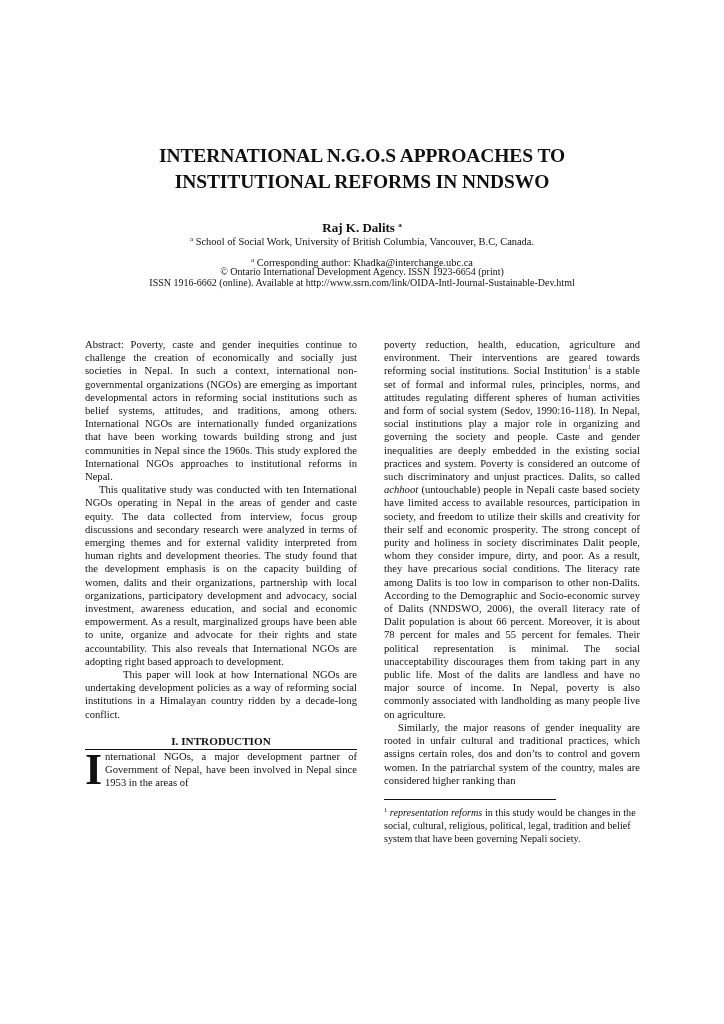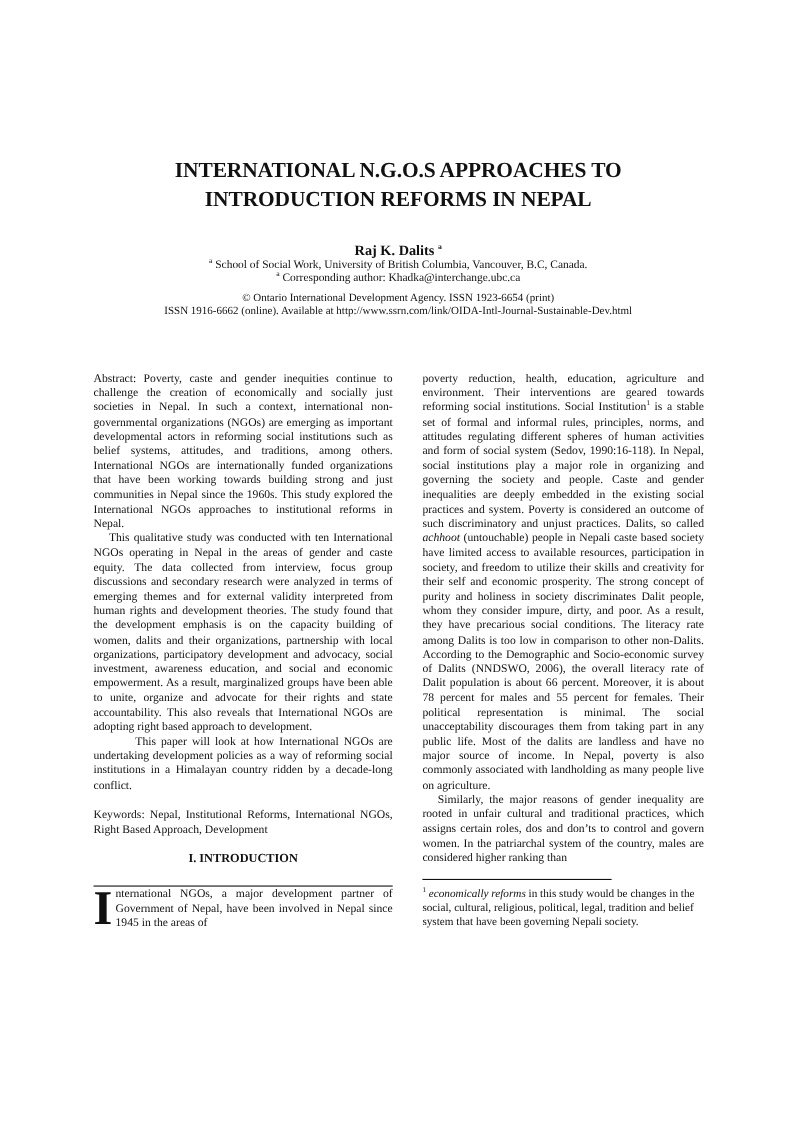--- a/index.html
+++ b/index.html
@@ -15,56 +15,56 @@
     .title div { white-space: nowrap; }
     .author {
       position: absolute; left: 0; width: 724px; top: 220px; text-align: center;
       font-weight: bold; font-size: 13px; line-height: 16px;
     }
     .author sup, .aff sup { font-size: 7px; vertical-align: super; line-height: 0; }
     .aff {
       position: absolute; left: 0; width: 724px; text-align: center; font-size: 10.4px; line-height: 13px;
     }
     .aff1 { top: 235px; }
-    .aff2 { top: 246px; }
+    .aff2 { top: 256px; }
     .copy {
       position: absolute; left: 0; width: 724px; text-align: center; font-size: 10px; line-height: 11px;
     }
     .copy1 { top: 266px; }
     .copy2 { top: 277px; }
     .col {
       position: absolute; font-size: 10.6px; line-height: 13.2px; text-align: justify;
     }
     .col p { margin: 0; }
     .left { left: 85px; width: 272px; top: 338px; }
     .right { left: 384px; width: 256px; top: 338px; }
     .indent { text-indent: 14px; }
     .indent2 { text-indent: 38px; }
     .bold { font-weight: normal; }
     .italic { font-style: italic; }
     .kw { margin-top: 14px !important; }
     .section-head {
       margin-top: 14px; text-align: center; font-weight: bold; font-size: 11.2px; line-height: 13px;
-      border-bottom: 1.5px solid #111; padding-bottom: 17px;
+      border-bottom: 1.5px solid #111; padding-bottom: 1px;
     }
     .dropcap-wrap { position: relative; padding-left: 20px; }
     .dropcap {
       position: absolute; left: 0; top: 1px; font-size: 44px; line-height: 38px; font-weight: bold;
       font-family: "Liberation Serif", serif;
     }
     sup.fn { font-size: 6.5px; vertical-align: super; line-height: 0; }
     .fn-rule { width: 172px; border-top: 1.2px solid #111; margin-top: 12px; margin-bottom: 6px; }
     .footnote { font-size: 10.2px; line-height: 13px; text-align: left; }
   </style>
 </head>
 <body>
 
 <div class="title">
   <div>INTERNATIONAL N.G.O.S APPROACHES TO</div>
-  <div>INTRODUCTION REFORMS IN NEPAL</div>
+  <div>INSTITUTIONAL REFORMS IN NNDSWO</div>
 </div>
 
 <div class="author">
   <span>Raj K. Dalits</span>
   <sup>a</sup>
 </div>
 
 <div class="aff aff1">
   <sup>a</sup>
   <span>School of Social Work, University of British Columbia, Vancouver, B.C, Canada.</span>
@@ -78,37 +78,33 @@
 <div class="copy copy2">ISSN 1916-6662 (online). Available at http://www.ssrn.com/link/OIDA-Intl-Journal-Sustainable-Dev.html</div>
 
 <div class="col left">
   <p>
     <span class="bold">Abstract:</span>
     <span>Poverty, caste and gender inequities continue to challenge the creation of economically and socially just societies in Nepal. In such a context, international non-governmental organizations (NGOs) are emerging as important developmental actors in reforming social institutions such as belief systems, attitudes, and traditions, among others. International NGOs are internationally funded organizations that have been working towards building strong and just communities in Nepal since the 1960s. This study explored the International NGOs approaches to institutional reforms in Nepal.</span>
   </p>
   <p class="indent">This qualitative study was conducted with ten International NGOs operating in Nepal in the areas of gender and caste equity. The data collected from interview, focus group discussions and secondary research were analyzed in terms of emerging themes and for external validity interpreted from human rights and development theories.  The study found that the development emphasis is on the capacity building of women, dalits and their organizations, partnership with local organizations, participatory development and advocacy, social investment, awareness education, and social and economic empowerment. As a result, marginalized groups have been able to unite, organize and advocate for their rights and state accountability.  This also reveals that International NGOs are adopting right based approach to development.</p>
   <p class="indent2">This paper will look at how International NGOs are undertaking development policies as a way of reforming social institutions in a Himalayan country ridden by a decade-long conflict.</p>
 
-  <p class="kw">
-    <span class="bold">Keywords:</span>
-    <span>Nepal, Institutional Reforms, International NGOs, Right Based Approach, Development</span>
-  </p>
 
   <div class="section-head">I. INTRODUCTION</div>
 
   <div class="dropcap-wrap">
     <span class="dropcap">I</span>
-    <p>nternational NGOs, a major development partner of Government of Nepal, have been involved in Nepal since 1945 in the areas of</p>
+    <p>nternational NGOs, a major development partner of Government of Nepal, have been involved in Nepal since 1953 in the areas of</p>
   </div>
 </div>
 
 <div class="col right">
   <p>
     <span>poverty reduction, health, education, agriculture and environment. Their interventions are geared towards reforming social institutions. Social Institution</span><sup class="fn">1</sup><span> is a stable set of formal and informal rules, principles, norms, and attitudes regulating different spheres of human activities and form of social system (Sedov, 1990:16-118). In Nepal, social institutions play a major role in organizing and governing the society and people. Caste and gender inequalities are deeply embedded in the existing social practices and system. Poverty is considered an outcome of such discriminatory and unjust practices. Dalits, so called </span><span class="italic">achhoot</span><span> (untouchable) people in Nepali caste based society have limited access to available resources, participation in society, and freedom to utilize their skills and creativity for their self and economic prosperity. The strong concept of purity and holiness in society discriminates Dalit people, whom they consider impure, dirty, and poor. As a result, they have precarious social conditions.  The literacy rate among Dalits is too low in comparison to other non-Dalits. According to the Demographic and Socio-economic survey of Dalits (NNDSWO, 2006), the overall literacy rate of Dalit population is about 66 percent. Moreover, it is about 78 percent for males and 55 percent for females. Their political representation is minimal. The social unacceptability discourages them from taking part in any public life. Most of the dalits are landless and have no major source of income. In Nepal, poverty is also commonly associated with landholding as many people live on agriculture.</span>
   </p>
   <p class="indent">Similarly, the major reasons of gender inequality are rooted in unfair cultural and traditional practices, which assigns certain roles, dos and don’ts to control and govern women.  In the patriarchal system of the country, males are considered higher ranking than</p>
 
   <div class="fn-rule"></div>
   <p class="footnote">
     <sup class="fn">1</sup>
-    <span class="italic">economically reforms</span><span> in this study would be changes in the social, cultural, religious, political, legal, tradition and belief system that have been governing Nepali society.</span>
+    <span class="italic">representation reforms</span><span> in this study would be changes in the social, cultural, religious, political, legal, tradition and belief system that have been governing Nepali society.</span>
   </p>
 </div>
 
 </body></html>

